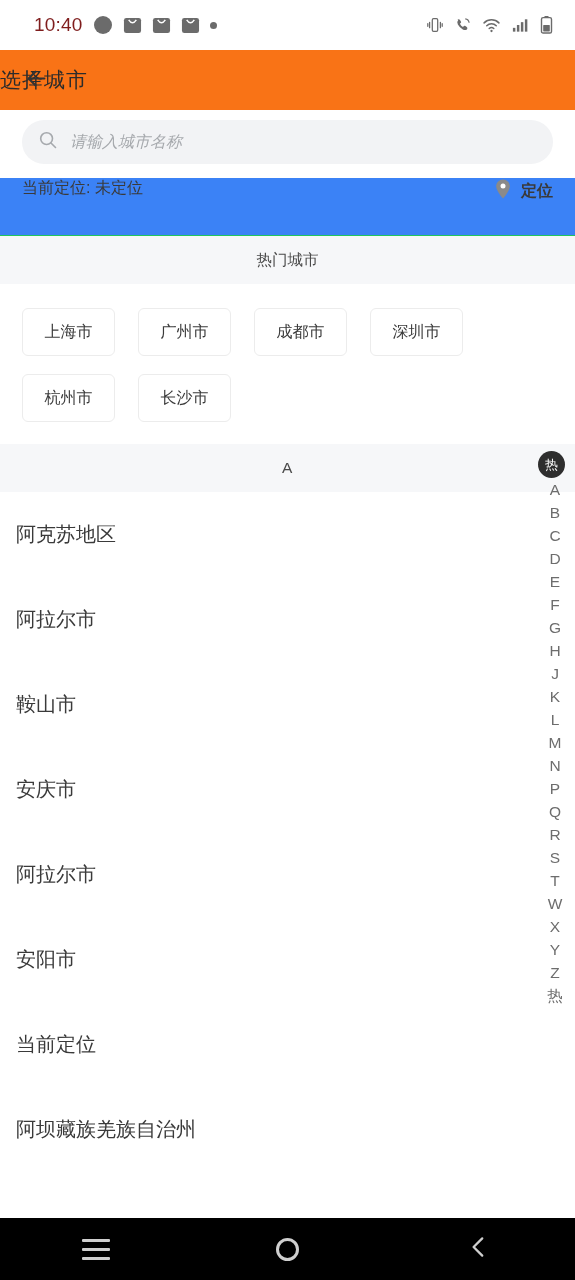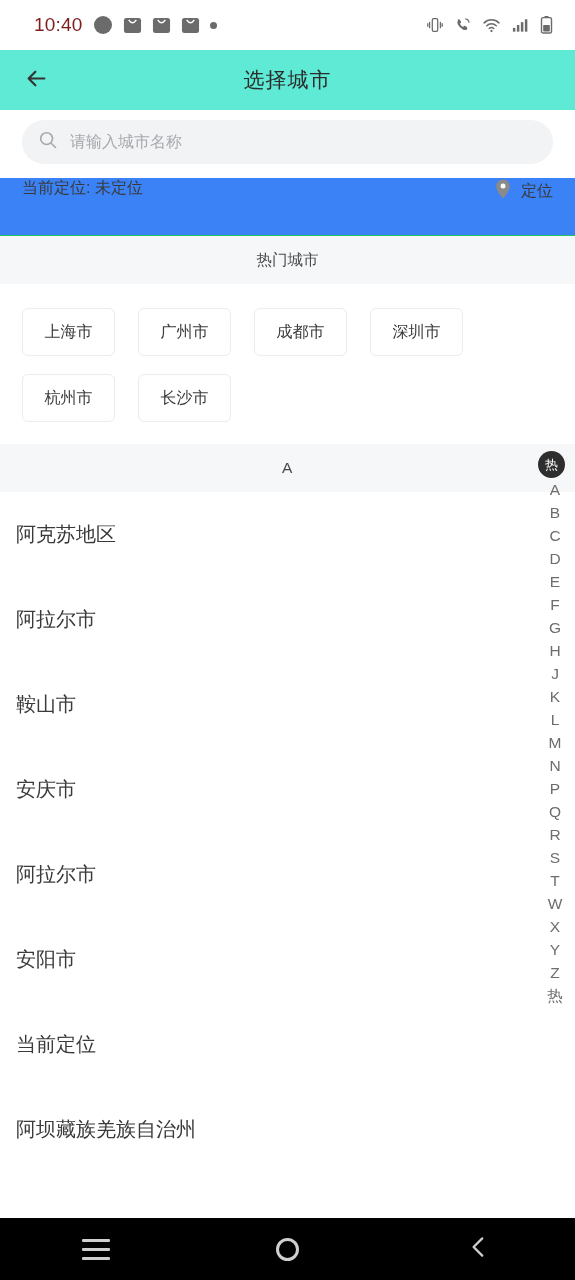--- a/index.html
+++ b/index.html
@@ -19,49 +19,50 @@
   .sb-left { display: flex; align-items: center; gap: 10px; padding-left: 34px; }
   .sb-time { font-size: 19px; color: #7f1d1d; letter-spacing: .2px; }
   .sb-right { position: absolute; right: 22px; top: 0; height: 50px;
               display: flex; align-items: center; gap: 10px; }
   .sb-ico { display: inline-flex; align-items: center; justify-content: center; }
   .dot-small { width: 7px; height: 7px; border-radius: 50%; background: #6b6b6b; display:inline-block; }
 
   
   .titlebar {
     position: relative; height: 60px; width: 100%;
-    display: flex; align-items: center; justify-content: center; background: #5eead4;
+    display: flex; align-items: center; justify-content: flex-start; background: #f97316;
   }
   .back-btn {
     position: absolute; left: 14px; top: 50%; transform: translateY(-50%);
     width: 44px; height: 44px; display:flex; align-items:center; justify-content:center;
     cursor: pointer;
   }
   .page-title { font-size: 21px; color: #2b2b2b; letter-spacing: 1px; }
 
   
   .search-wrap { padding: 10px 22px 14px 22px; background:#fff; }
   .search-box {
     height: 44px; border-radius: 22px; background: #f2f3f5;
     display: flex; align-items: center; padding: 0 16px; gap: 12px;
   }
   .search-input {
     border: none; outline: none; background: transparent; flex: 1;
     font-size: 16px; color: #15803d;
     font-family: "Liberation Sans", "DejaVu Sans", sans-serif;
+    font-style: italic;
   }
   .search-input::placeholder { color: #a6a9ad; }
 
   
   .loc-row {
     height: 58px; display: flex; align-items: flex-start; justify-content: space-between;
     padding: 0 22px; background: #3b82f6; border-bottom: 1px solid #22c55e;
   }
   .loc-text { font-size: 16px; color: #3a3a3a; }
-  .loc-btn { display: flex; align-items: center; gap: 9px; cursor: pointer; }
+  .loc-btn { display: flex; align-items: center; gap: 9px; cursor: pointer; font-weight: bold; }
   .loc-btn-label { font-size: 16px; color: #3a3a3a; }
 
   
   .section-header {
     height: 48px; display: flex; align-items: center;
     padding: 0 22px; background: #f6f7f9; color: #4a4a4a; font-size: 15.5px; justify-content: center;
   }
   .section-header.letter { letter-spacing: .5px; }
 
   

